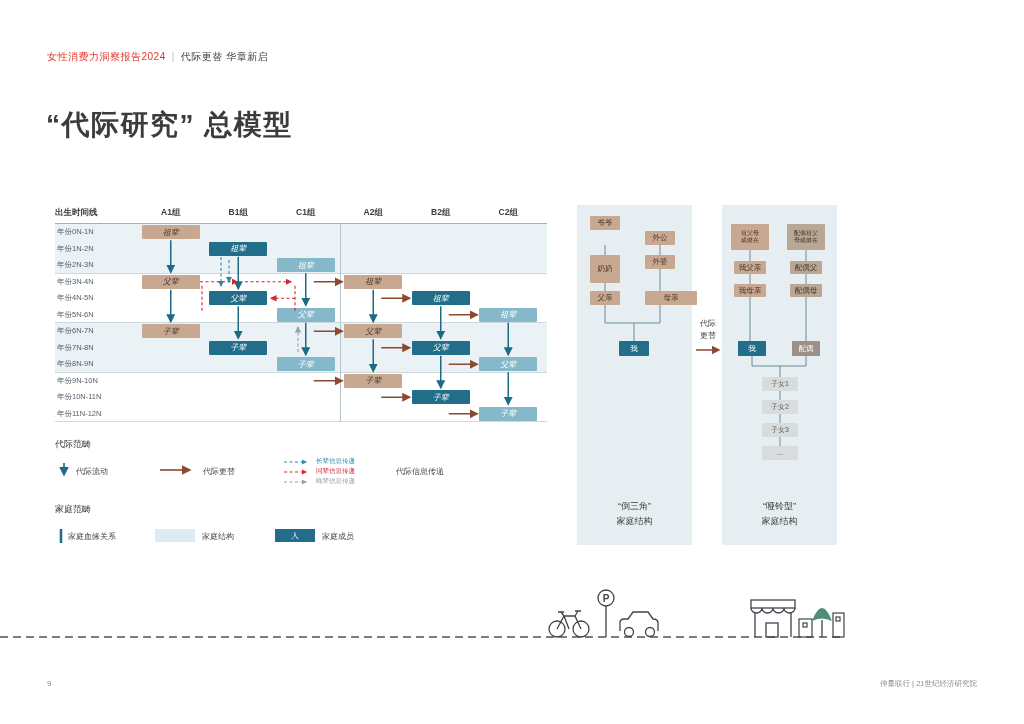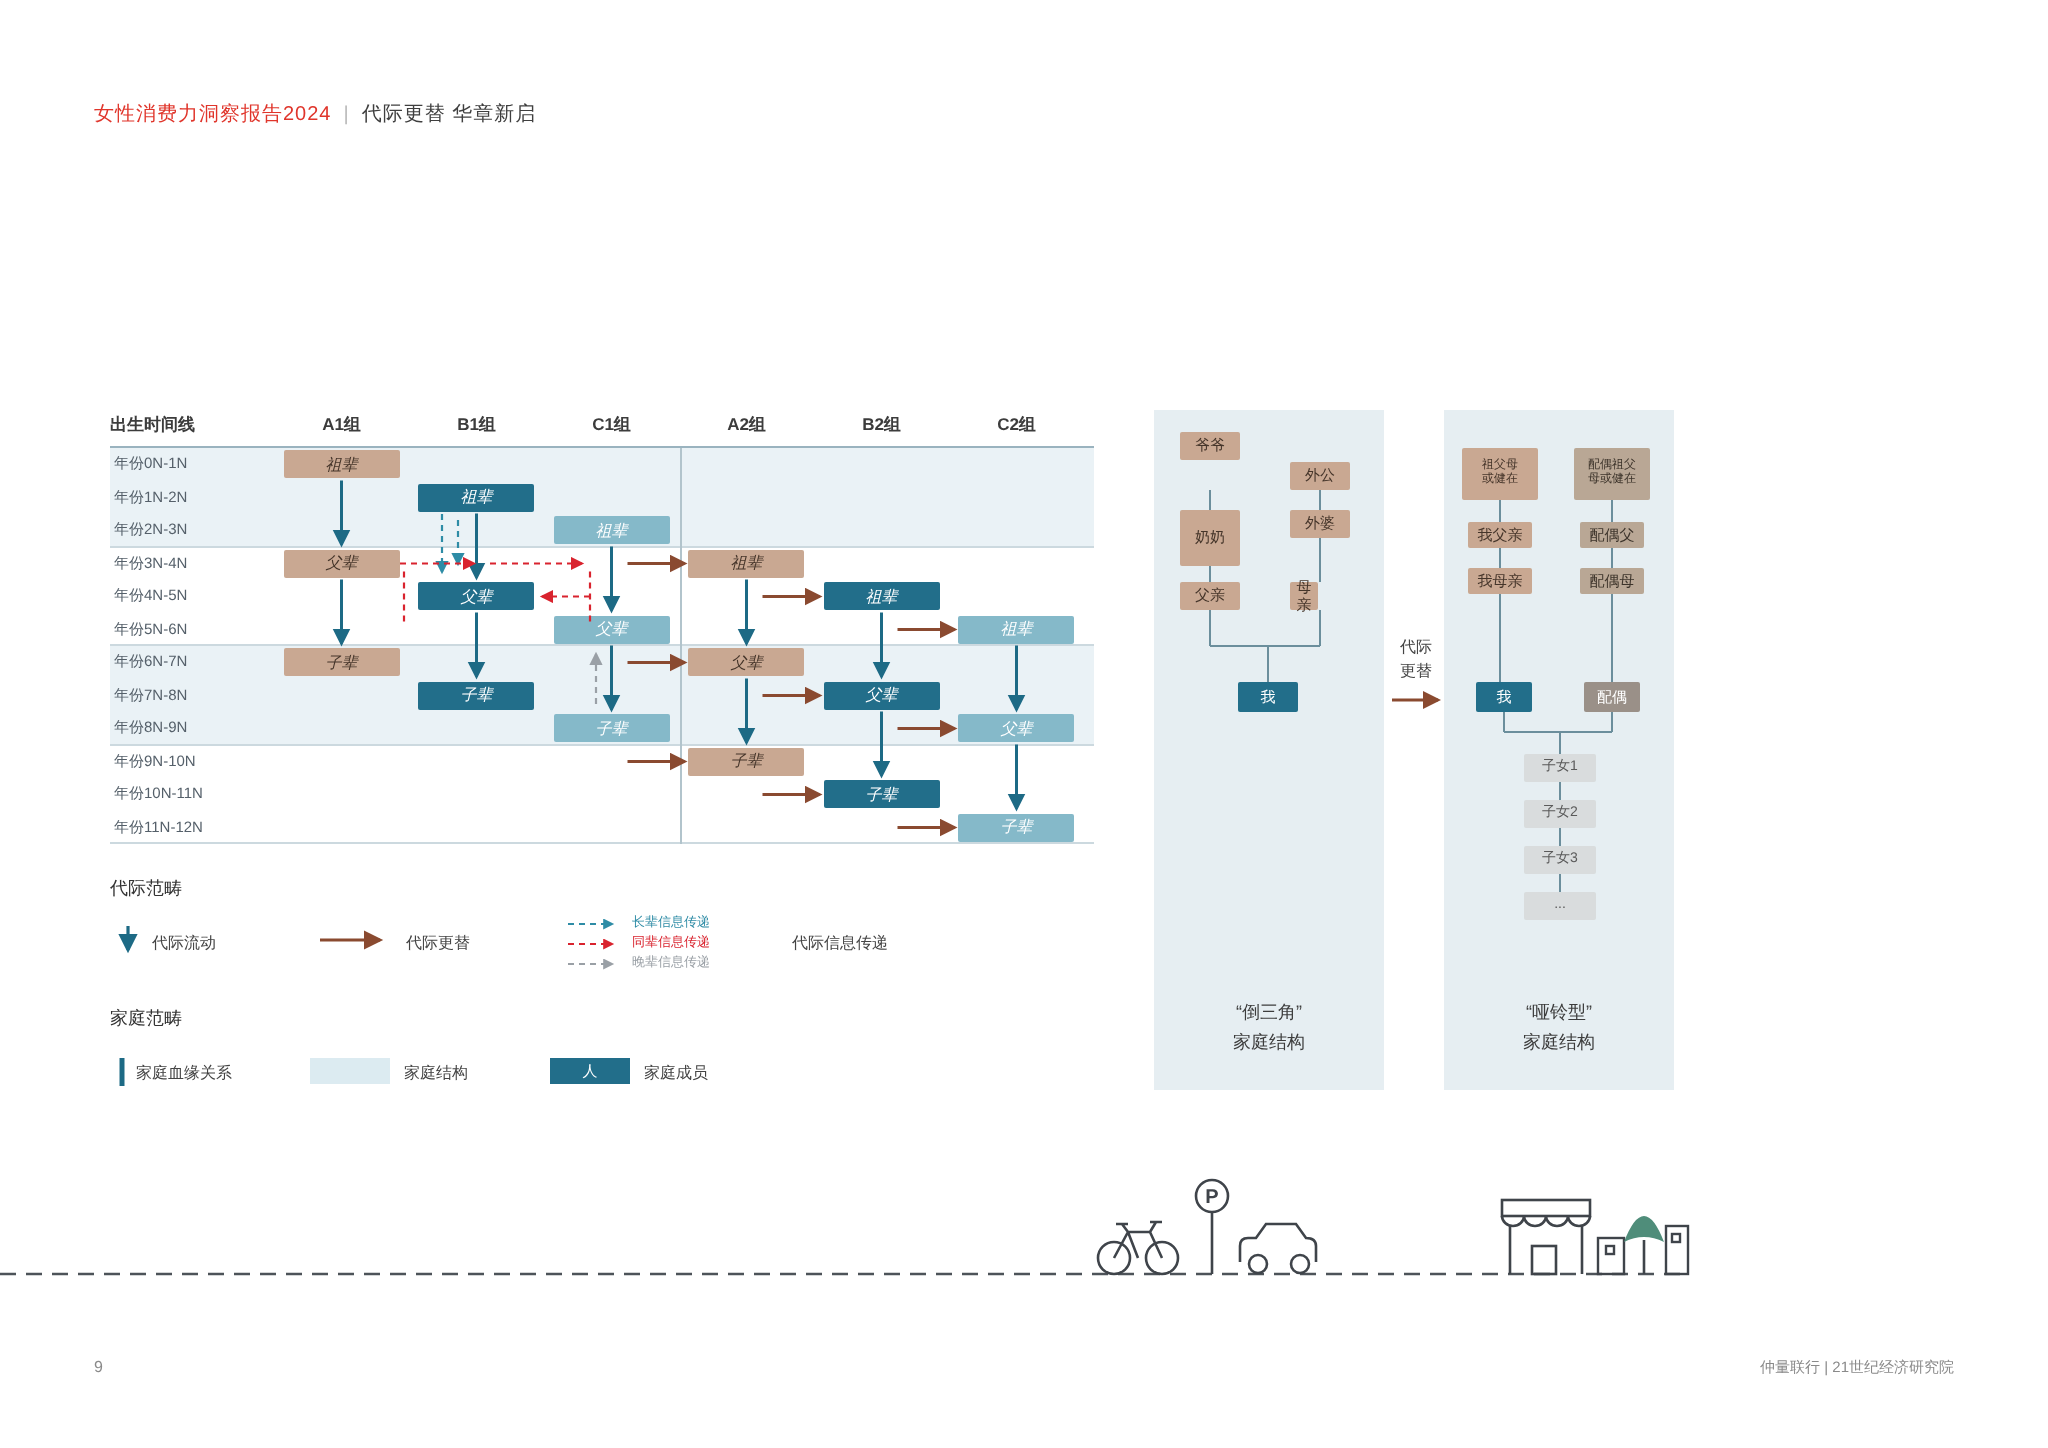--- a/index.html
+++ b/index.html
@@ -57,20 +57,21 @@
       <marker id="lgB" markerWidth="7" markerHeight="7" refX="5" refY="3" orient="auto">
           <path d="M0,0L6,3L0,6Z" fill="#8a4a30"></path>
         </marker>
     </defs>
   </svg>
 
   <div class="hdr">
     <span class="red">女性消费力洞察报告2024</span><span class="sep">|</span><span class="sec">代际更替 华章新启</span>
   </div>
 
+  <div class="title">“代际研究” 总模型</div>
 
   <div id="matrix">
       <div class="band blue" style="top: 24px; height: 49.5px;"></div>
       <div class="band" style="top: 73.5px; height: 49.5px;"></div>
       <div class="band blue" style="top: 123px; height: 49.5px;"></div>
       <div class="band" style="top: 172.5px; height: 49.5px;"></div>
       <div style="position: absolute; left: 0px; top: 23px; width: 492px; height: 1px; background: rgb(154, 179, 191);"></div>
       <div class="mx-timeline-h">出生时间线</div>
       <div class="mx-gh" style="left: 82.75px;">A1组</div>
       <div class="mx-gh" style="left: 150.25px;">B1组</div>
@@ -221,21 +222,21 @@
     </svg>
     <div class="caption">
       <div>“倒三角”</div>
       <div>家庭结构</div>
     </div>
   <div class="fnode t-tan" style="left: 13px; top: 11px; width: 30px; height: 14px;">爷爷</div>
       <div class="fnode t-tan" style="left: 68px; top: 26px; width: 30px; height: 14px;">外公</div>
       <div class="fnode t-tan" style="left: 13px; top: 50px; width: 30px; height: 28px;">奶奶</div>
       <div class="fnode t-tan" style="left: 68px; top: 50px; width: 30px; height: 14px;">外婆</div>
       <div class="fnode t-tan" style="left: 13px; top: 86px; width: 30px; height: 14px;">父亲</div>
-      <div class="fnode t-tan" style="left: 68px; top: 86px; width: 14px; height: 14px;">母亲</div>
+      <div class="fnode t-tan" style="left: 68px; top: 86px; width: 52px; height: 14px;">母亲</div>
       <div class="fnode t-dark" style="left: 42px; top: 136px; width: 30px; height: 15px;">我</div>
     </div>
 
   <div class="between">
     <div>代际</div>
     <div>更替</div>
   </div>
   <svg class="abs" style="left:694px;top:345px" width="32" height="10">
     <line x1="2" y1="5" x2="25" y2="5" stroke="#8a4a30" stroke-width="1.5" marker-end="url(#lgB)"></line>
   </svg>

